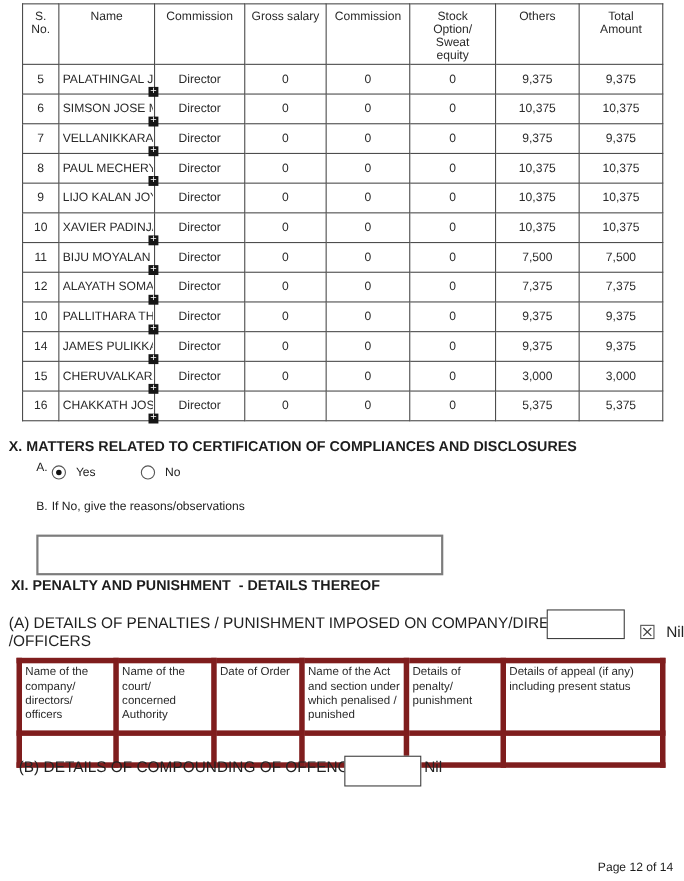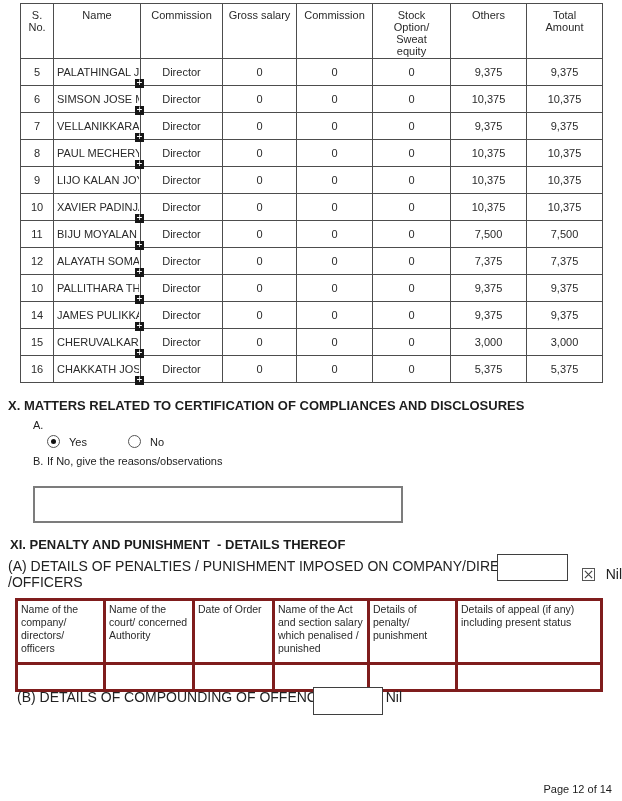--- a/index.html
+++ b/index.html
@@ -25,21 +25,21 @@
     background:#161616; color:#fff; font-size:10px; line-height:8px;
     text-align:center; z-index:2; cursor:pointer;
   }
   table.remu tr.totalrow td.name { padding-left:4px; }
 
   
   .sec-title { position:absolute; font-size:13px; font-weight:bold; color:#1d1d1d; white-space:pre; }
   .q-row { position:absolute; display:flex; align-items:flex-start; font-size:11px; }
   .qlabel { width:14px; flex:none; }
   .req { color:#d9003c; margin-right:1px; }
-  .radio-group { display:flex; align-items:center; margin-top:16px; flex:none; }
+  .radio-group { display:flex; align-items:center; margin-top:4px; flex:none; }
   .radio {
     width:11px; height:11px; border:1px solid #555; border-radius:50%;
     display:inline-flex; align-items:center; justify-content:center; flex:none; cursor:pointer;
   }
   .radio .dot { width:5px; height:5px; border-radius:50%; background:#111; }
   .radio-lab { margin:0 0 0 9px; }
   .gap1 { width:41px; flex:none; }
 
   .reasons-box {
     position:absolute; left:33px; top:486px; width:370px; height:37px;
@@ -54,21 +54,21 @@
   .chk svg { display:block; }
   .small-box {
     position:absolute; border:1px solid #3f3f3f; background:#fff; box-sizing:border-box;
   }
 
   
   table.pen {
     position:absolute; left:15px; top:598px; width:585px;
     border-collapse:collapse; table-layout:fixed; font-size:10.5px; color:#2a2a2a;
   }
-  table.pen th, table.pen td { border:3px solid #7f1d1d; font-weight:normal;margin-top:25px; }
+  table.pen th, table.pen td { border:5px solid #7f1d1d; font-weight:normal;margin-top:25px; }
   table.pen th { height:57px; vertical-align:top; text-align:left; padding:2px 3px; line-height:1.25; }
   table.pen td { height:22px; }
 
   .footer { position:absolute; top:783px; right:10px; font-size:11px; color:#1d1d1d; }
 </style>
 </head>
 <body>
 
 <div class="sheet">
 
@@ -268,21 +268,21 @@
     </div>
   </div>
 
   <div class="q-row" style="left:33px; top:455px;">
     <span class="qlabel">B.</span>
     <span>If No, give the reasons/observations</span>
   </div>
 
   <div class="reasons-box"></div>
 
-  <div class="sec-title" style="left:10px; top:537px;">XI. PENALTY AND PUNISHMENT  - DETAILS THEREOF</div>
+  <div class="sec-title" style="left:10px; top:524px;">XI. PENALTY AND PUNISHMENT  - DETAILS THEREOF</div>
 
   <div class="nil-row" style="left:8px; top:558px;">
     <span>(A) DETAILS OF PENALTIES / PUNISHMENT IMPOSED ON COMPANY/DIRECTORS /OFFICERS</span>
     <span class="chk" style="margin-left:8px;">
       <svg width="9" height="9" viewBox="0 0 10 10">
           <path d="M1 1 L9 9 M9 1 L1 9" stroke="#444" stroke-width="1.3" fill="none"></path>
         </svg>
     </span>
     <span style="margin-left:11px;">Nil</span>
   </div>
@@ -295,21 +295,21 @@
         <col style="width:80px">
       <col style="width:95px">
         <col style="width:88px">
         <col style="width:145px">
     </colgroup>
     <tbody>
         <tr>
       <th>Name of the company/ directors/ officers</th>
       <th>Name of the court/ concerned Authority</th>
       <th>Date of Order</th>
-      <th>Name of the Act and section salary which penalised / punished</th>
+      <th>Name of the Act and section under which penalised / punished</th>
       <th>Details of penalty/ punishment</th>
       <th>Details of appeal (if any) including present status</th>
     </tr>
     <tr>
       <td></td>
       <td></td>
       <td></td>
       <td></td>
       <td></td>
       <td></td>

